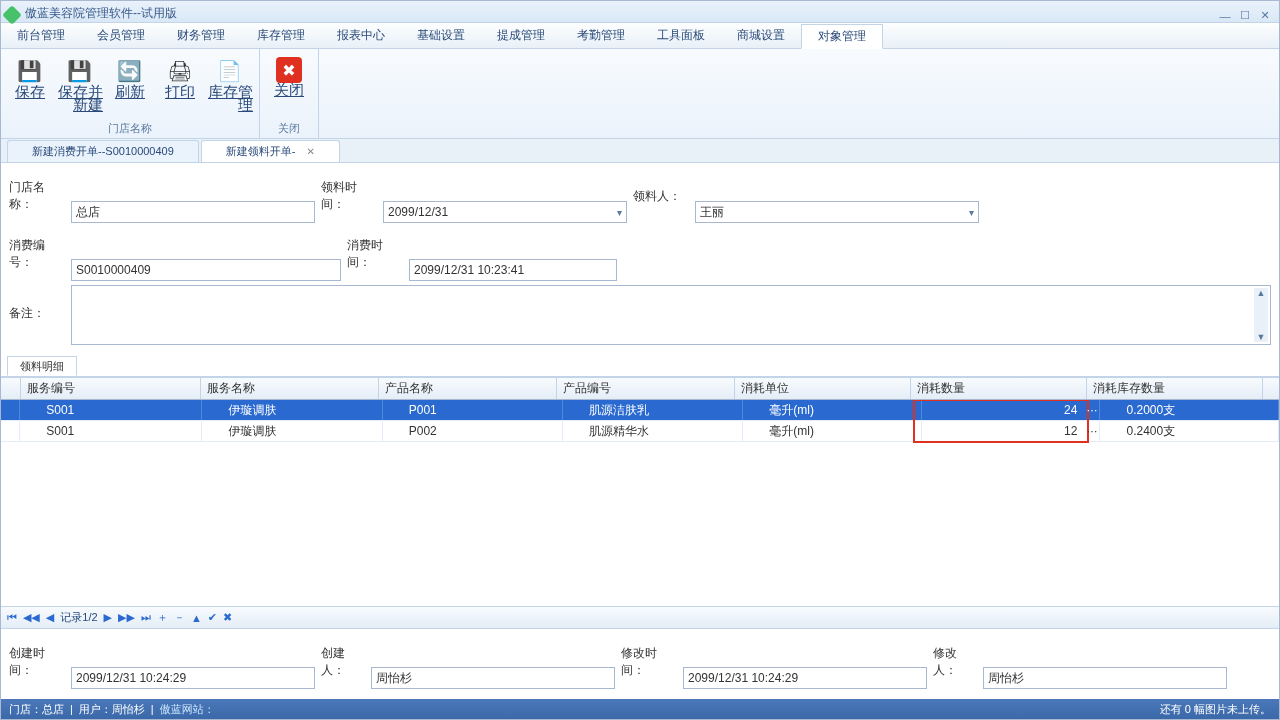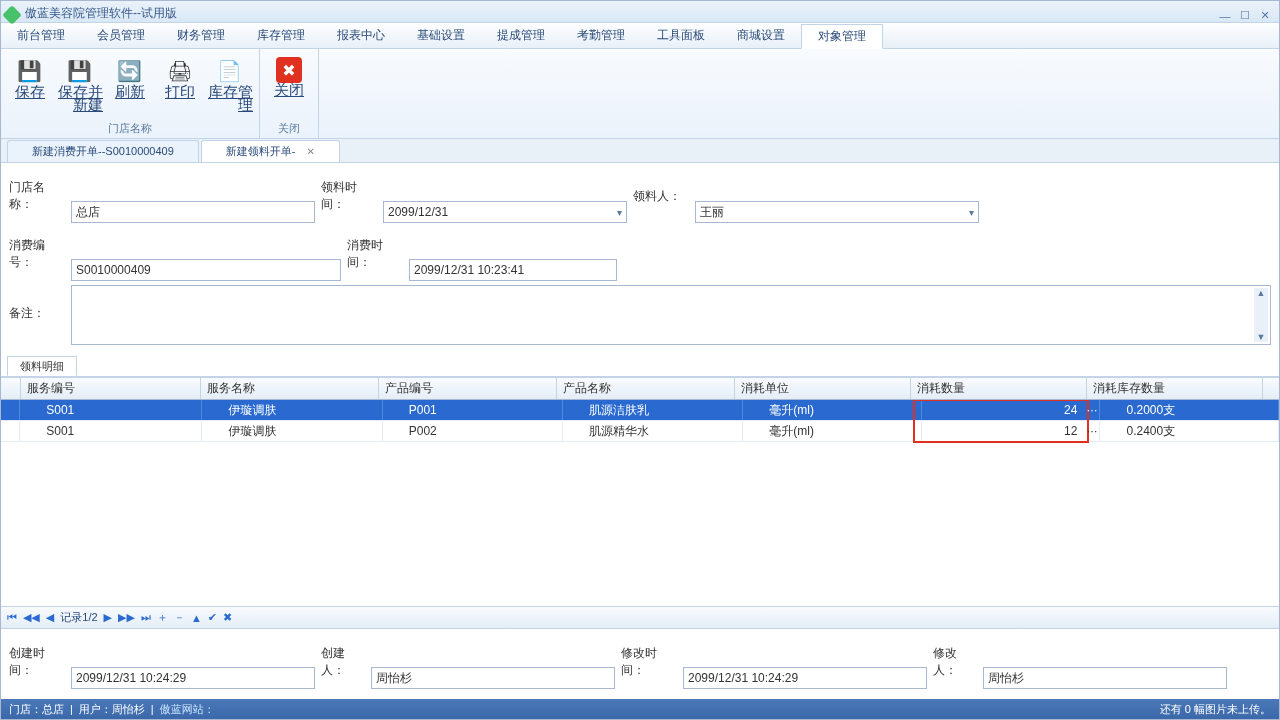--- a/index.html
+++ b/index.html
@@ -163,22 +163,22 @@
 
   <div class="subtab">
     <div class="st">领料明细</div>
   </div>
 
   <div class="grid">
     <div class="ghead">
       <div class="gh c0"></div>
       <div class="gh c1">服务编号</div>
       <div class="gh c2">服务名称</div>
+      <div class="gh c4">产品名称</div>
       <div class="gh c3">产品编号</div>
-      <div class="gh c4">产品名称</div>
       <div class="gh c5">消耗单位</div>
       <div class="gh c6">消耗数量</div>
       <div class="gh c7">消耗库存数量</div>
     </div>
     <div class="gbody" id="gbody">
       <div class="redbox" style="left:912px;top:-1px;width:176px;height:44px"></div>
     <div class="grow sel">
           <div class="gc c0"></div>
           <div class="gc c1">S001</div>
           <div class="gc c2">伊璇调肤</div>

